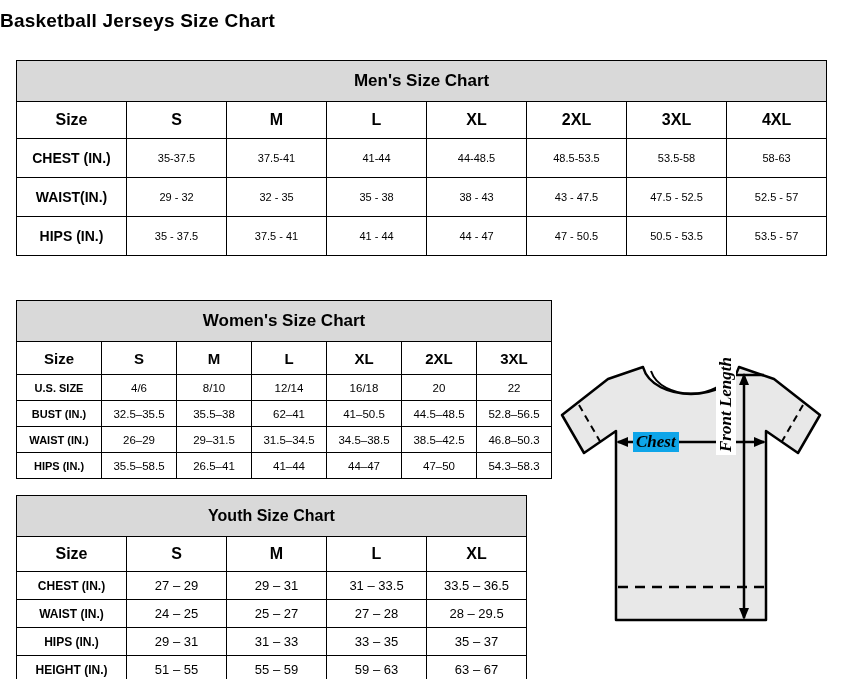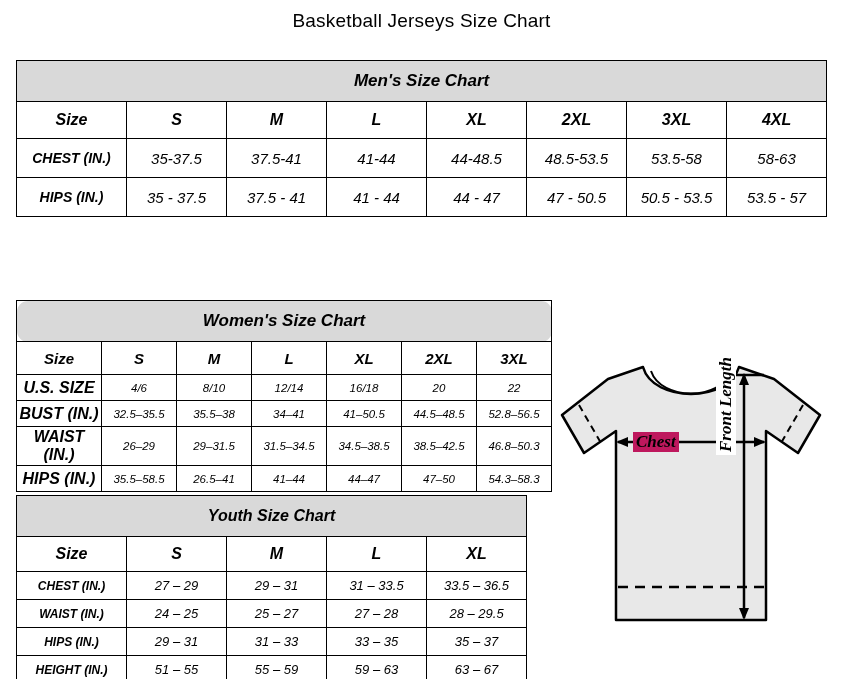--- a/index.html
+++ b/index.html
@@ -9,30 +9,28 @@
   body {
     width: 843px;
     height: 679px;
     background: #ffffff;
     font-family: "Liberation Sans", sans-serif;
     color: #000000;
     position: relative;
     overflow: hidden;
   }
   .page-title {
-    text-align: center;
     font-size: 19px;
-    font-weight: normal;
+    font-weight: bold;
     margin: 10px 0 0 0;
     letter-spacing: 0.2px;
   }
   table {
     border-collapse: collapse;
     table-layout: fixed;
-    font-style: italic;
   }
   table td, table th {
     border: 1px solid #000000;
     text-align: center;
     vertical-align: middle;
     background: #ffffff;
   }
   .chart-header td {
     background: #d9d9d9;
     font-weight: bold;
@@ -54,48 +52,47 @@
   #mens-chart .chart-header td {
     height: 38px;
     font-size: 17px;
   }
   #mens-chart .hdr-row td {
     height: 34px;
     font-size: 16px;
   }
   #mens-chart tbody td {
     height: 36px;
-    font-size: 15px;
+    font-size: 11px;
   }
   #mens-chart .rowlabel {
     font-size: 14px;
   }
 
   
   #womens-chart {
     position: absolute;
     left: 16px;
     top: 300px;
     width: 535px;
   }
   #womens-chart .chart-header td {
     height: 38px;
     font-size: 17px;
-    border-radius: 11px;
   }
   #womens-chart .hdr-row td {
     height: 30px;
     font-size: 15px;
   }
   #womens-chart tbody td {
     height: 23px;
     font-size: 11.5px;
   }
   #womens-chart .rowlabel {
-    font-size: 16px;
+    font-size: 11px;
   }
 
   
   #youth-chart {
     position: absolute;
     left: 16px;
     top: 495px;
     width: 510px;
   }
   #youth-chart .chart-header td {
@@ -126,21 +123,21 @@
     display: block;
   }
   .label-chest {
     position: absolute;
     left: 633px;
     top: 432px;
     font-family: "Liberation Serif", serif;
     font-style: italic;
     font-weight: bold;
     font-size: 17px;
-    background: #be185d;
+    background: #0ea5e9;
     padding: 0 3px;
   }
   .label-front-length {
     position: absolute;
     left: 716px;
     top: 455px;
     font-family: "Liberation Serif", serif;
     font-style: italic;
     font-weight: bold;
     font-size: 17px;
@@ -185,20 +182,30 @@
       <td class="rowlabel">CHEST (IN.)</td>
       <td>35-37.5</td>
       <td>37.5-41</td>
       <td>41-44</td>
       <td>44-48.5</td>
       <td>48.5-53.5</td>
       <td>53.5-58</td>
       <td>58-63</td>
     </tr>
     <tr>
+      <td class="rowlabel">WAIST(IN.)</td>
+      <td>29 - 32</td>
+      <td>32 - 35</td>
+      <td>35 - 38</td>
+      <td>38 - 43</td>
+      <td>43 - 47.5</td>
+      <td>47.5 - 52.5</td>
+      <td>52.5 - 57</td>
+    </tr>
+    <tr>
       <td class="rowlabel">HIPS (IN.)</td>
       <td>35 - 37.5</td>
       <td>37.5 - 41</td>
       <td>41 - 44</td>
       <td>44 - 47</td>
       <td>47 - 50.5</td>
       <td>50.5 - 53.5</td>
       <td>53.5 - 57</td>
     </tr>
   </tbody>
@@ -233,21 +240,21 @@
       <td>8/10</td>
       <td>12/14</td>
       <td>16/18</td>
       <td>20</td>
       <td>22</td>
     </tr>
     <tr>
       <td class="rowlabel">BUST  (IN.)</td>
       <td>32.5–35.5</td>
       <td>35.5–38</td>
-      <td>34–41</td>
+      <td>62–41</td>
       <td>41–50.5</td>
       <td>44.5–48.5</td>
       <td>52.8–56.5</td>
     </tr>
     <tr>
       <td class="rowlabel">WAIST  (IN.)</td>
       <td>26–29</td>
       <td>29–31.5</td>
       <td>31.5–34.5</td>
       <td>34.5–38.5</td>

